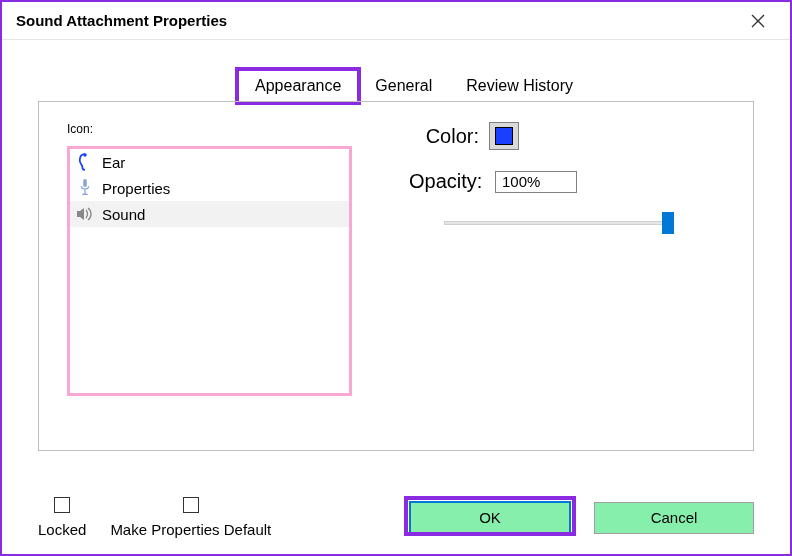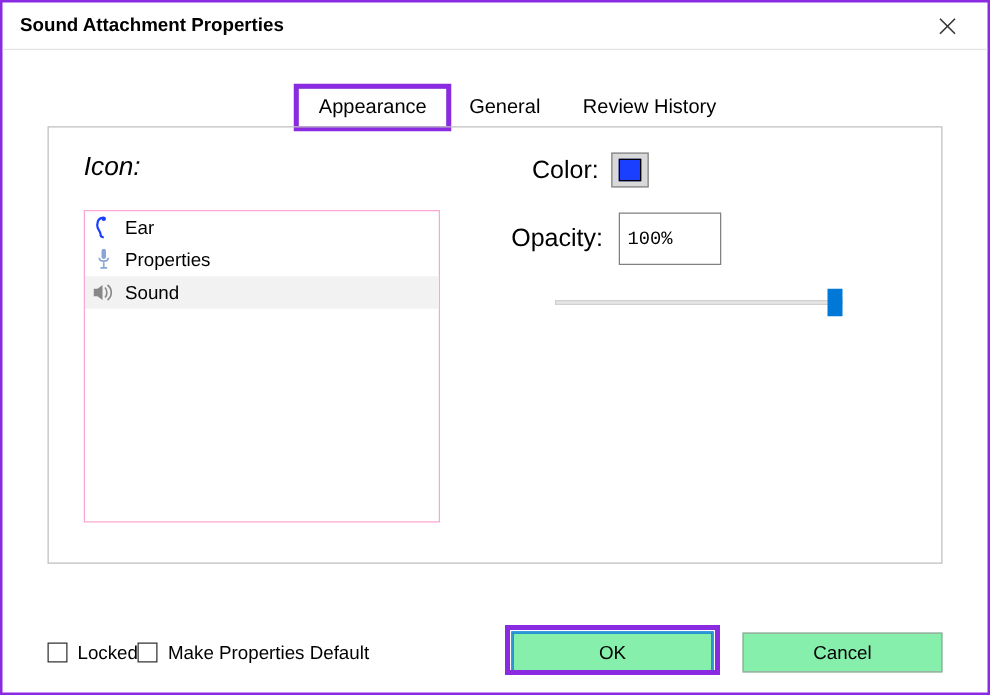--- a/index.html
+++ b/index.html
@@ -55,23 +55,23 @@
       margin: 0 36px 0 36px;
       border: 1px solid #bfbfbf;
       border-top: 1px solid #bfbfbf;
       margin-top: -1px;
       padding: 22px 28px 28px 28px;
       height: 350px;
       position: relative;
     }
     .left-col { position: absolute; left: 28px; top: 20px; width: 290px; }
     .right-col { position: absolute; left: 370px; top: 20px; width: 300px; }
-    .label { font-size: 21px; margin-bottom: 22px; font-style: italic; }
+    .label { font-size: 12px; margin-bottom: 10px; }
     .listbox {
-      border: 1px solid #f9a8d4;
+      border: 3px solid #f9a8d4;
       height: 250px;
       width: 285px;
       background: #fff;
       overflow: hidden;
       margin-top: 8px;
     }
     .list-item {
       display: flex;
       align-items: center;
       gap: 8px;
@@ -89,25 +89,25 @@
       background: #d9d9d9;
       display: flex; align-items: center; justify-content: center;
       cursor: pointer;
     }
     .color-swatch-inner {
       width: 18px; height: 18px;
       background: #1a3fff;
       border: 1px solid #000;
     }
     .opacity-input {
-      width: 82px; height: 42px;
+      width: 82px; height: 22px;
       border: 1px solid #808080;
       padding: 2px 6px;
       font-size: 15px;
-      font-family: Liberation Mono, monospace;
+      font-family: Liberation Sans, sans-serif;
       margin-left: 6px;
     }
     .slider-wrap {
       margin-top: 10px;
       margin-left: 35px;
       width: 230px;
       position: relative;
       height: 20px;
     }
     .slider-track {
@@ -127,21 +127,23 @@
     }
     .footer {
       position: absolute;
       left: 0; right: 0; bottom: 16px;
       display: flex;
       align-items: center;
       padding: 0 36px;
     }
     .checkbox-wrap {
       display: flex; align-items: center; gap: 8px;
-      cursor: pointer;
+      margin-right: 24px;
+      cursor: pointer;
+      flex-direction: column;
     }
     .chk {
       width: 16px; height: 16px;
       border: 1px solid #333;
       background: #fff;
     }
     .btn {
       width: 160px; height: 32px;
       background: #86efac;
       border: 1px solid #a0a0a0;

